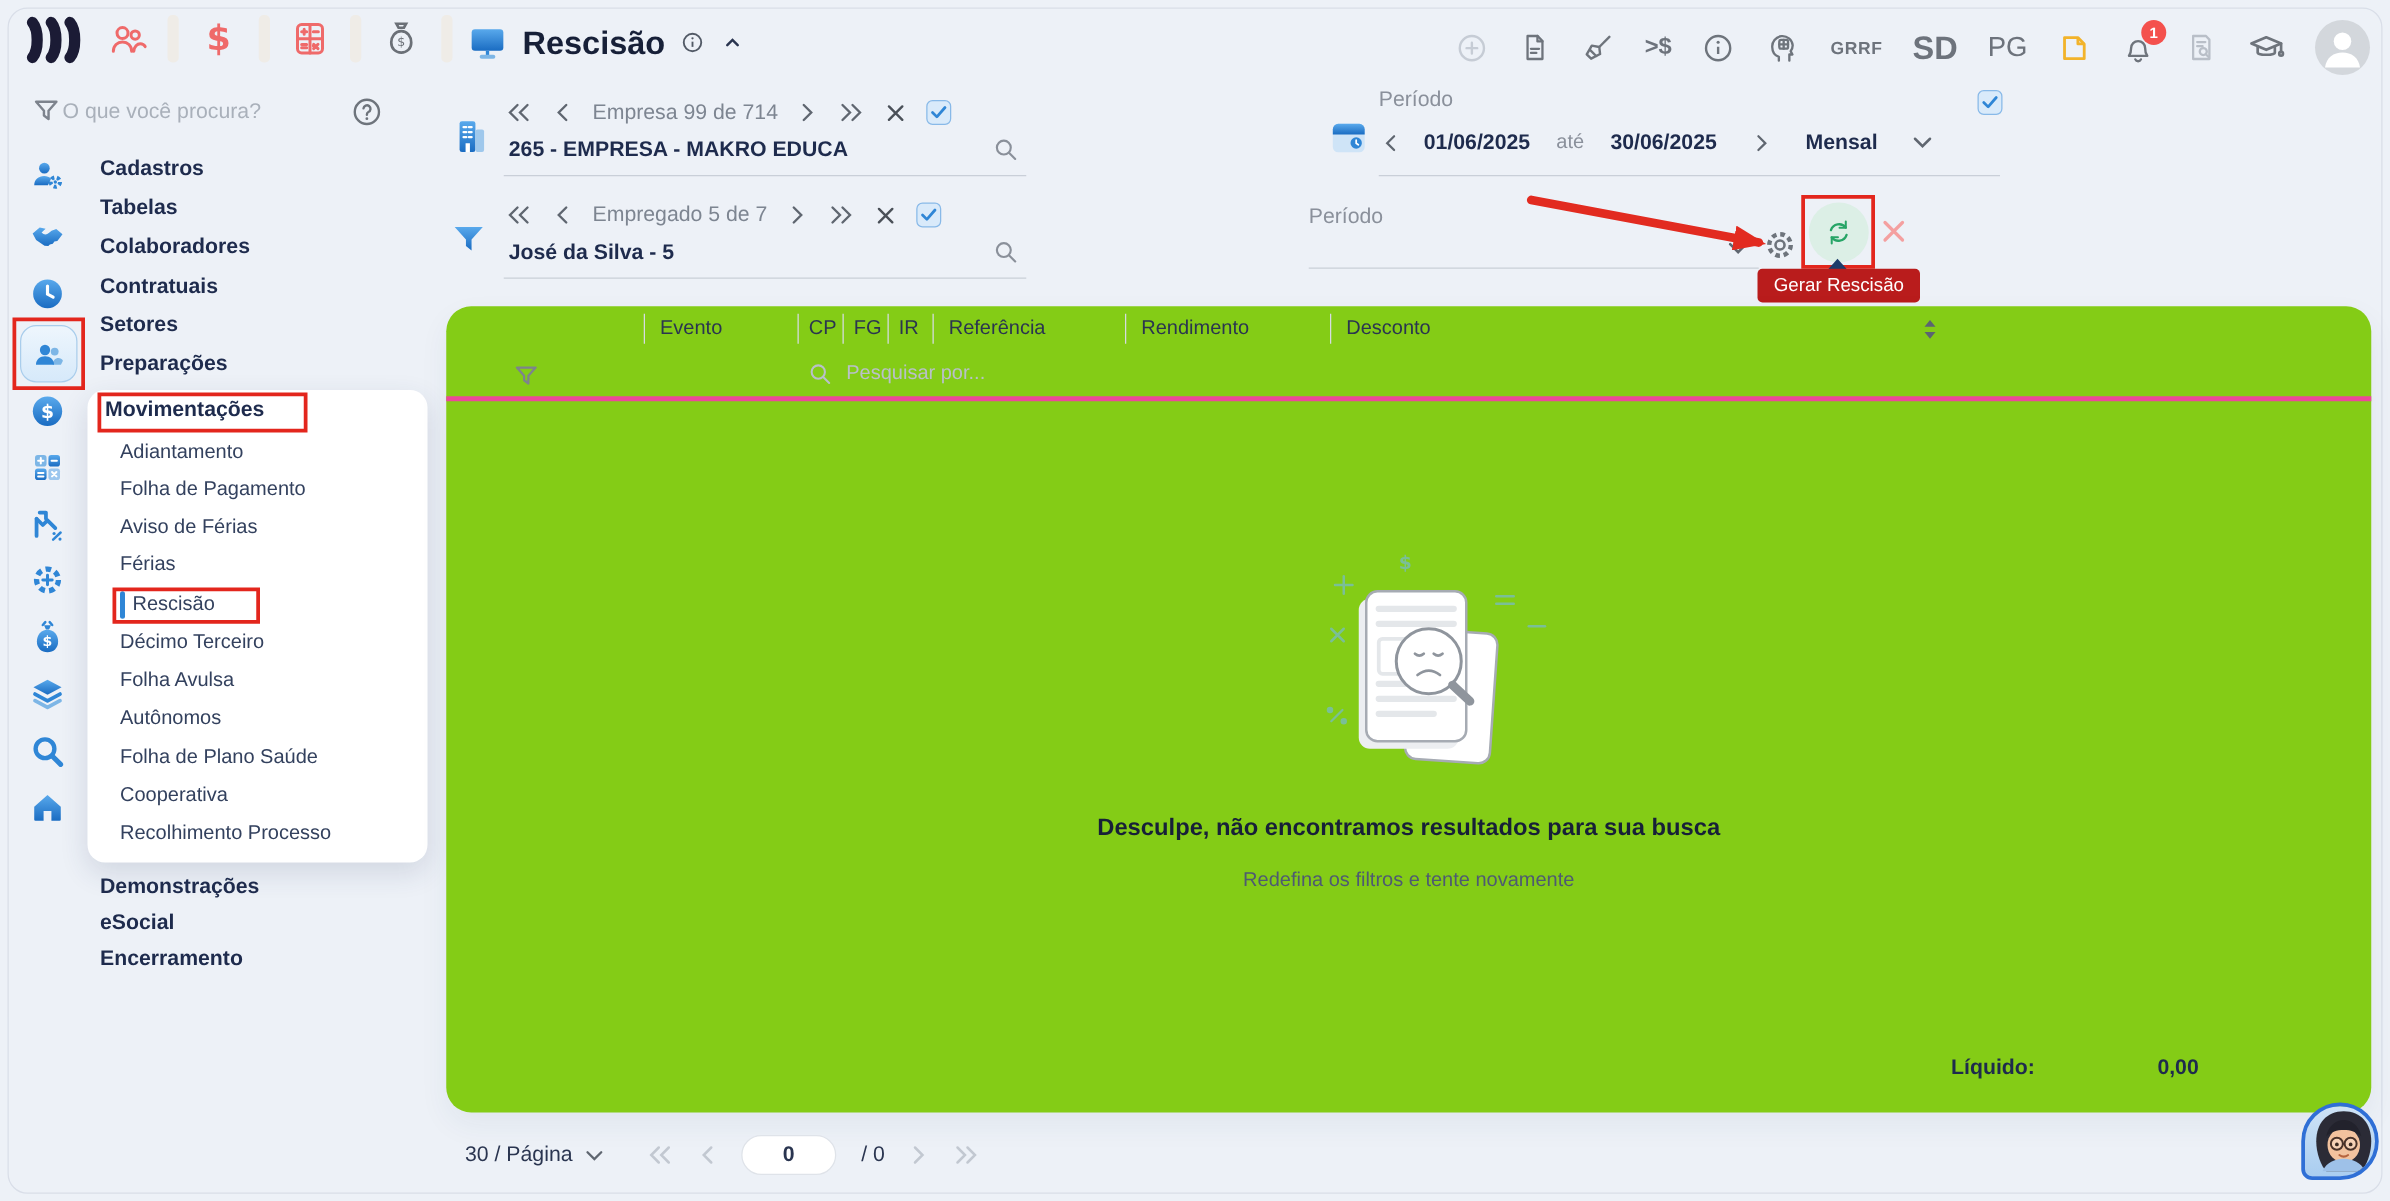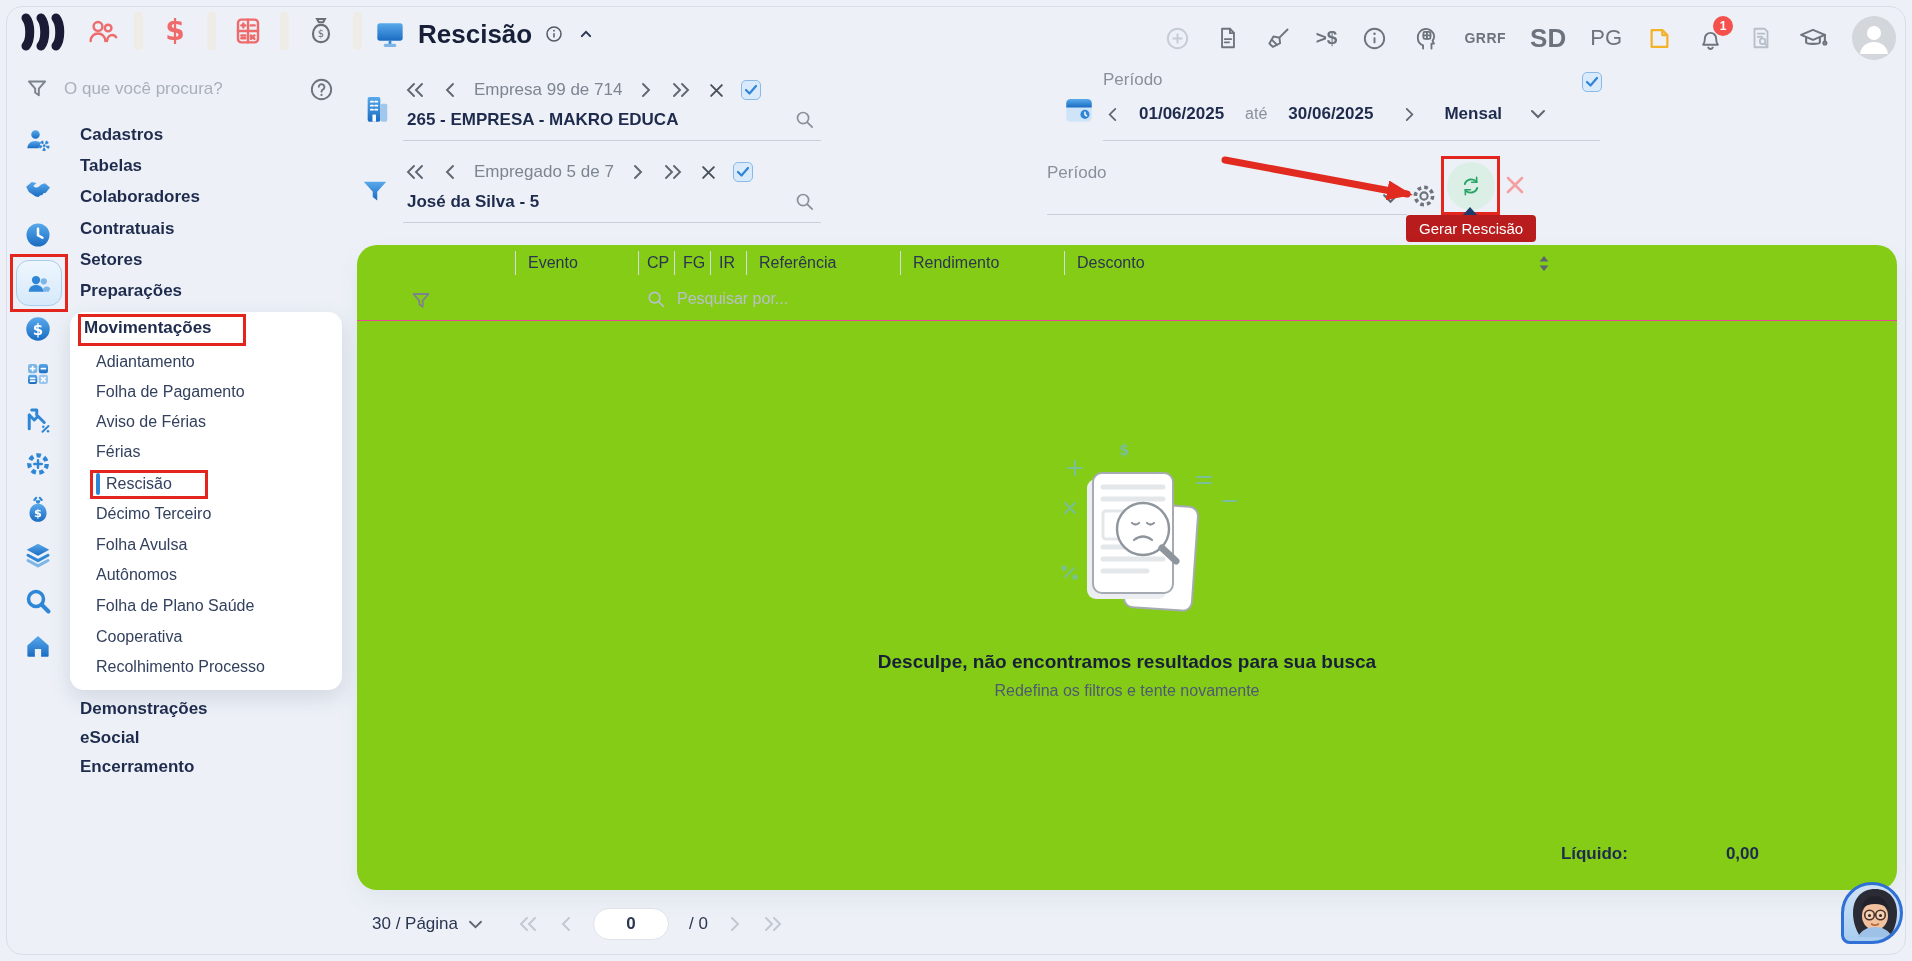--- a/index.html
+++ b/index.html
@@ -17,21 +17,21 @@
   .modules { position:absolute; left:86px; top:12px; display:flex; align-items:center; gap:16px; }
   .page-title { font-size:26px; font-weight:700; color:#172038; }
 
   .right-icons { position:absolute; right:16px; top:14px; height:48px; display:flex; align-items:center; gap:24px; color:#6e747c; }
   .txt-ico { font-weight:700; color:#6d737c; }
   .bell-wrap { position:relative; }
   .badge { position:absolute; top:-9px; right:-9px; min-width:20px; height:20px; border-radius:10px; background:#f4514d; color:#fff; font-size:12px; font-weight:700; display:flex; align-items:center; justify-content:center; padding:0 5px; }
   .avatar { width:44px; height:44px; border-radius:50%; background:#d3d7dc; overflow:hidden; }
 
   
-  .top-search { position:absolute; left:24px; top:72px; width:330px; height:34px; display:flex; align-items:center; gap:14px; }
+  .top-search { position:absolute; left:24px; top:72px; width:330px; height:34px; display:flex; align-items:center; }
   .top-search input { border:none; outline:none; background:transparent; font-size:17px; color:#3a4457; width:230px; font-family:inherit; }
   .top-search input::placeholder { color:#a9b0ba; }
 
   
   .menu-item { position:absolute; left:80px; font-size:17px; font-weight:700; color:#1e2b4d; cursor:pointer; }
   .submenu-item { position:absolute; left:96px; font-size:16px; font-weight:400; color:#33415e; cursor:pointer; }
   .submenu-panel { position:absolute; left:70px; top:312px; width:272px; height:378px; background:#fff; border-radius:14px; box-shadow:0 8px 22px rgba(40,60,100,.14); }
   .side-tile { position:absolute; left:16px; top:260px; width:46px; height:46px; border-radius:13px; background:linear-gradient(180deg,#eef6fd,#d6e9fa); border:1.5px solid #a9cdec; display:flex; align-items:center; justify-content:center; }
 
   .redbox { position:absolute; border:3px solid #e3261d; background:transparent; pointer-events:none; }
@@ -49,27 +49,27 @@
   .ate { font-size:16px; color:#8a909b; }
 
   .refresh-btn { position:absolute; left:1447px; top:162px; width:48px; height:48px; border-radius:50%; background:#dcefe6; display:flex; align-items:center; justify-content:center; cursor:pointer; }
   .tooltip { position:absolute; left:1406px; top:215px; background:#b91c1c; color:#fff; font-size:15px; padding:5px 13px; border-radius:4px; }
   .tip-arrow { position:absolute; left:1462px; top:207px; width:0; height:0; border-left:8px solid transparent; border-right:8px solid transparent; border-bottom:9px solid #1d3c6b; }
 
   
   .card { position:absolute; left:357px; top:245px; width:1540px; height:645px; background:#84cc16; border-radius:20px; box-shadow:0 10px 24px rgba(40,60,100,.06); }
   .thead { position:absolute; top:0; left:0; right:0; height:36px; display:flex; align-items:center; }
   .th { height:24px; line-height:24px; border-left:1px solid #d6dbe2; padding-left:12px; font-size:16px; color:#2a3550; font-weight:500; }
-  .search-row { position:absolute; top:36px; left:0; right:0; height:40px; border-bottom:1px solid #ec4899; }
+  .search-row { position:absolute; top:36px; left:0; right:0; height:40px; border-bottom:4px solid #ec4899; }
   .tbl-search { position:absolute; left:288px; top:7px; display:flex; align-items:center; gap:10px; }
   .tbl-search input { border:none; outline:none; background:transparent; font-size:16px; width:220px; font-family:inherit; color:#3a4457; }
   .tbl-search input::placeholder { color:#b9c0c9; }
   .empty { position:absolute; top:192px; left:0; right:0; text-align:center; }
   .empty-title { margin-top:10px; font-size:19px; font-weight:700; color:#172038; }
-  .empty-sub { margin-top:9px; font-size:16px; color:#4e5a72; }
+  .empty-sub { margin-top:22px; font-size:16px; color:#4e5a72; }
   .card-footer { position:absolute; right:138px; bottom:26px; display:flex; align-items:center; gap:98px; font-size:17px; font-weight:600; color:#1e2b4d; }
 
   
   .pager { position:absolute; left:372px; top:908px; display:flex; align-items:center; gap:20px; font-size:17px; color:#2a3550; }
   .pager .size { display:flex; align-items:center; gap:10px; font-weight:500; cursor:pointer; }
   .page-pill { width:76px; height:32px; border-radius:16px; border:1.5px solid #dfe3e9; background:#fff; text-align:center; font-size:17px; font-weight:600; color:#2a3550; outline:none; font-family:inherit; }
 
   .chat-bubble { position:absolute; left:1841px; top:882px; width:62px; height:62px; border:3px solid #2f6fd6; border-radius:50% 50% 50% 14%; background:linear-gradient(#cfe3f6,#a9cdf0); overflow:hidden; cursor:pointer; }
 </style>
 </head>

